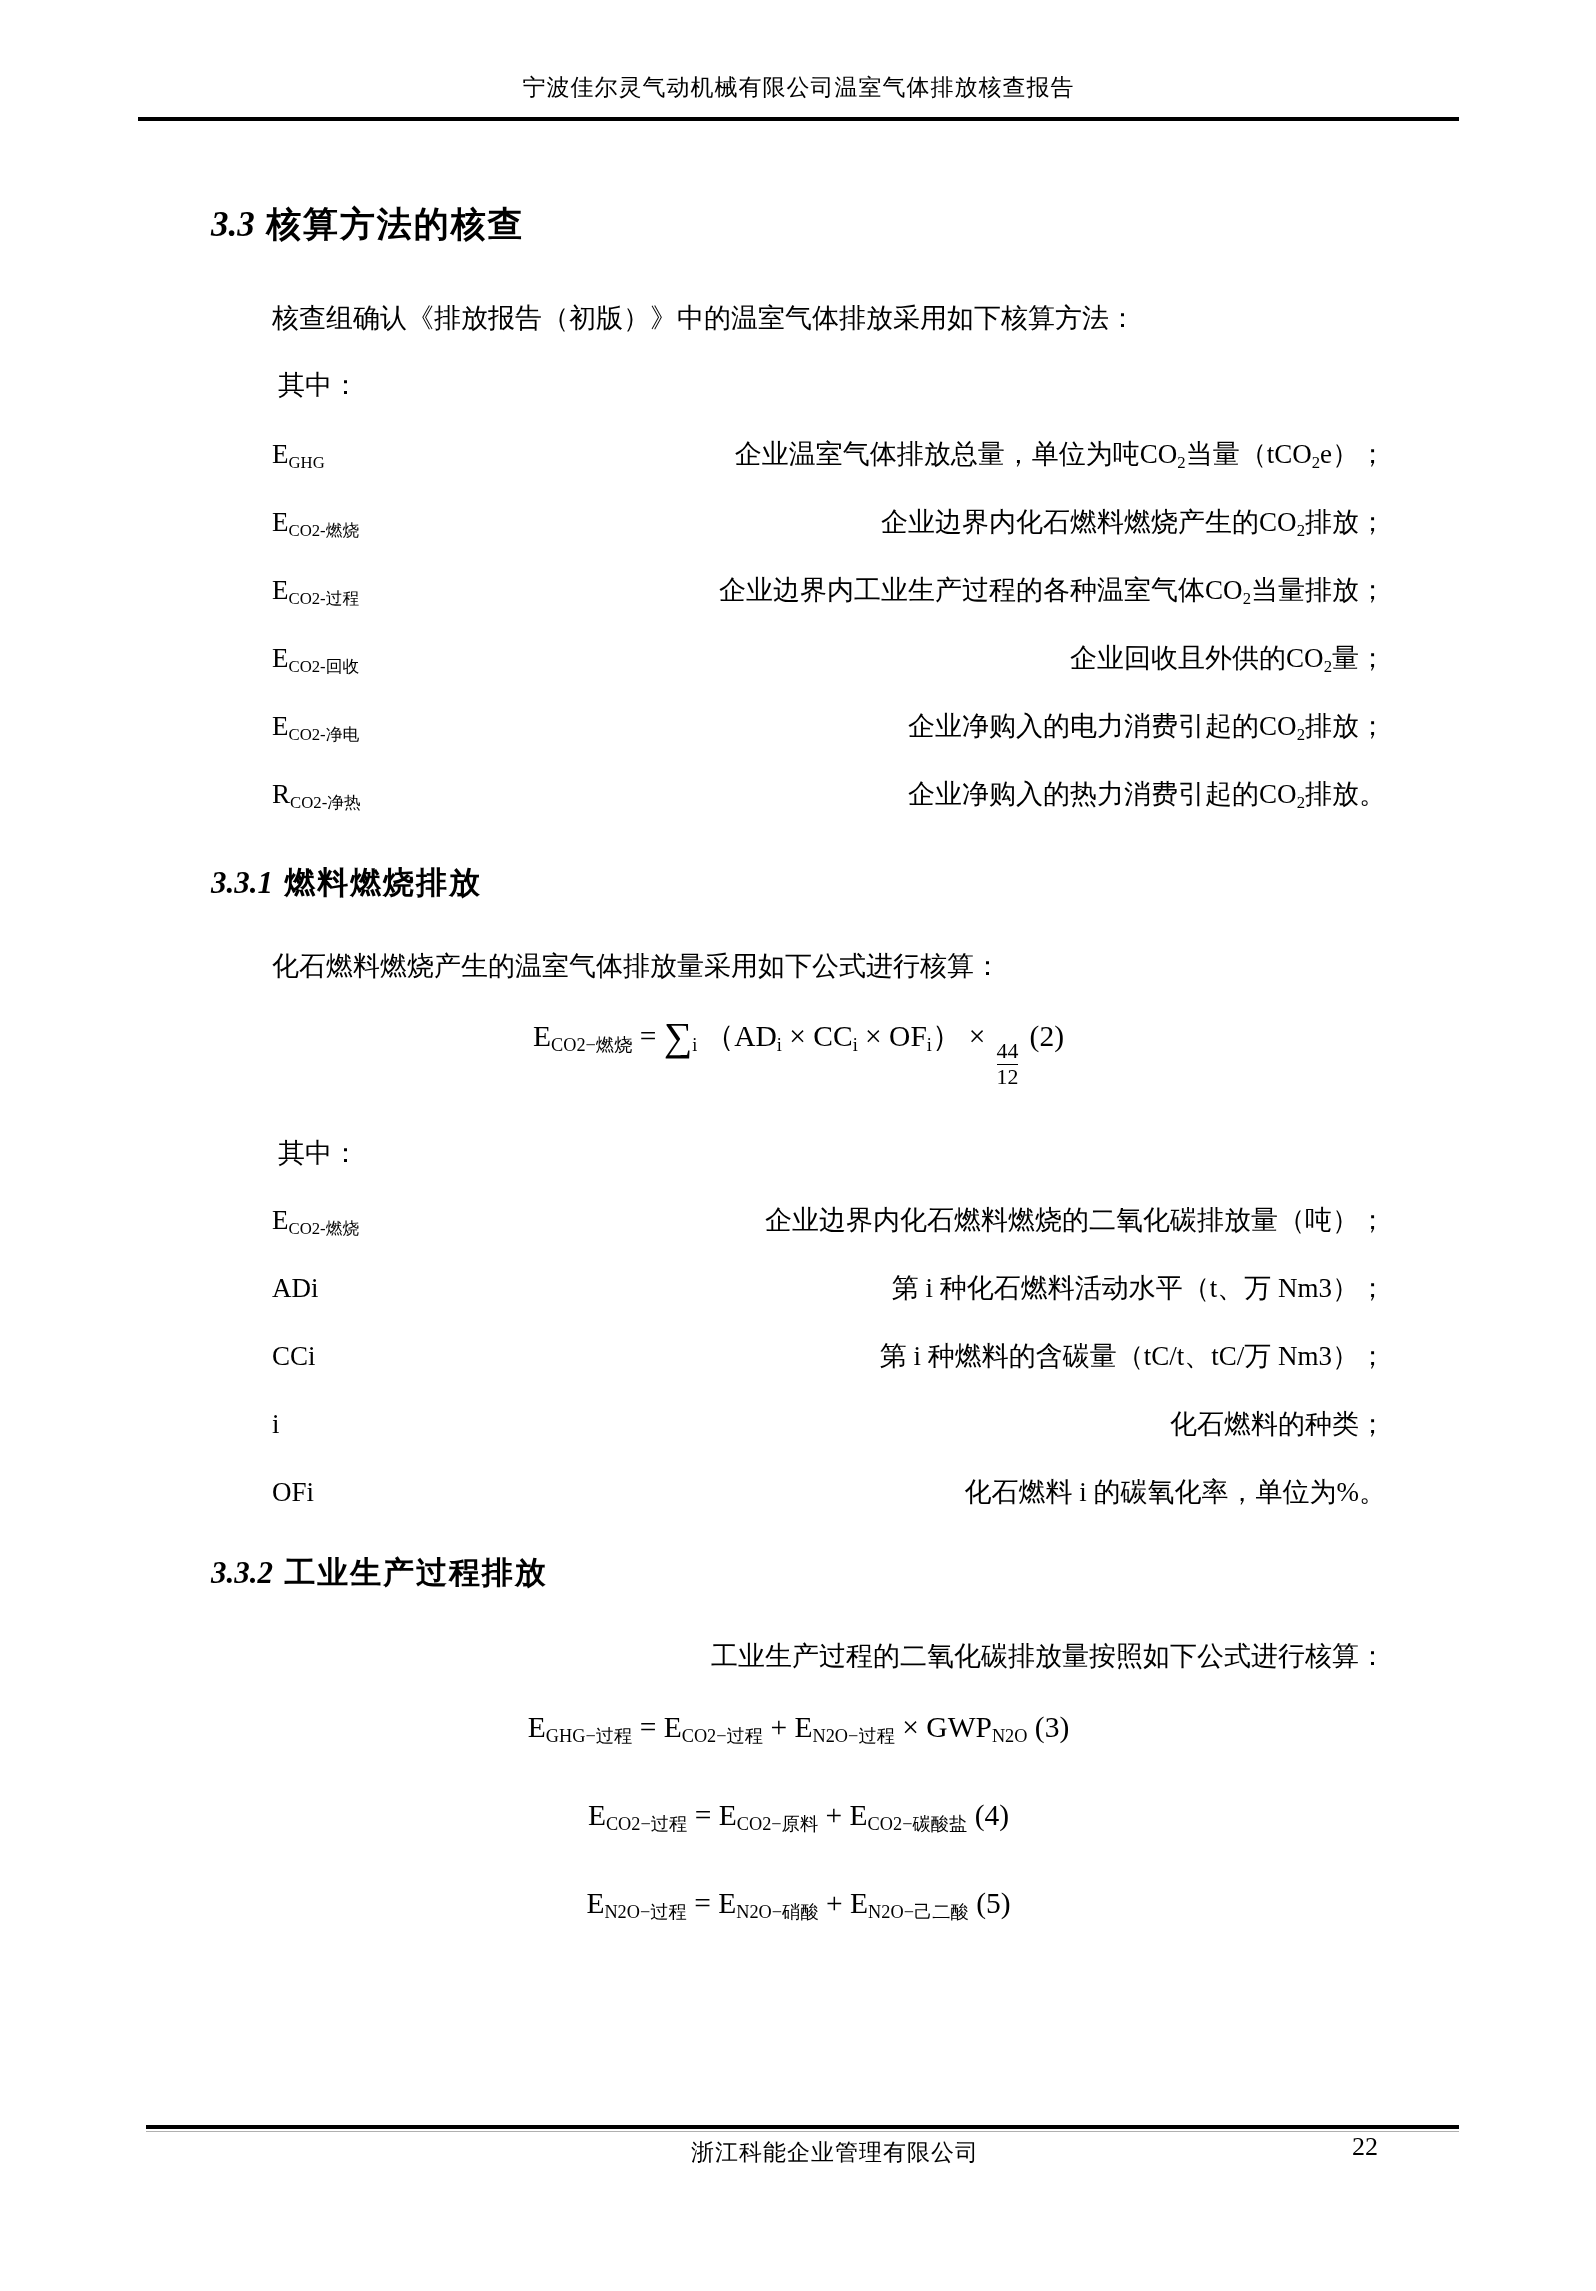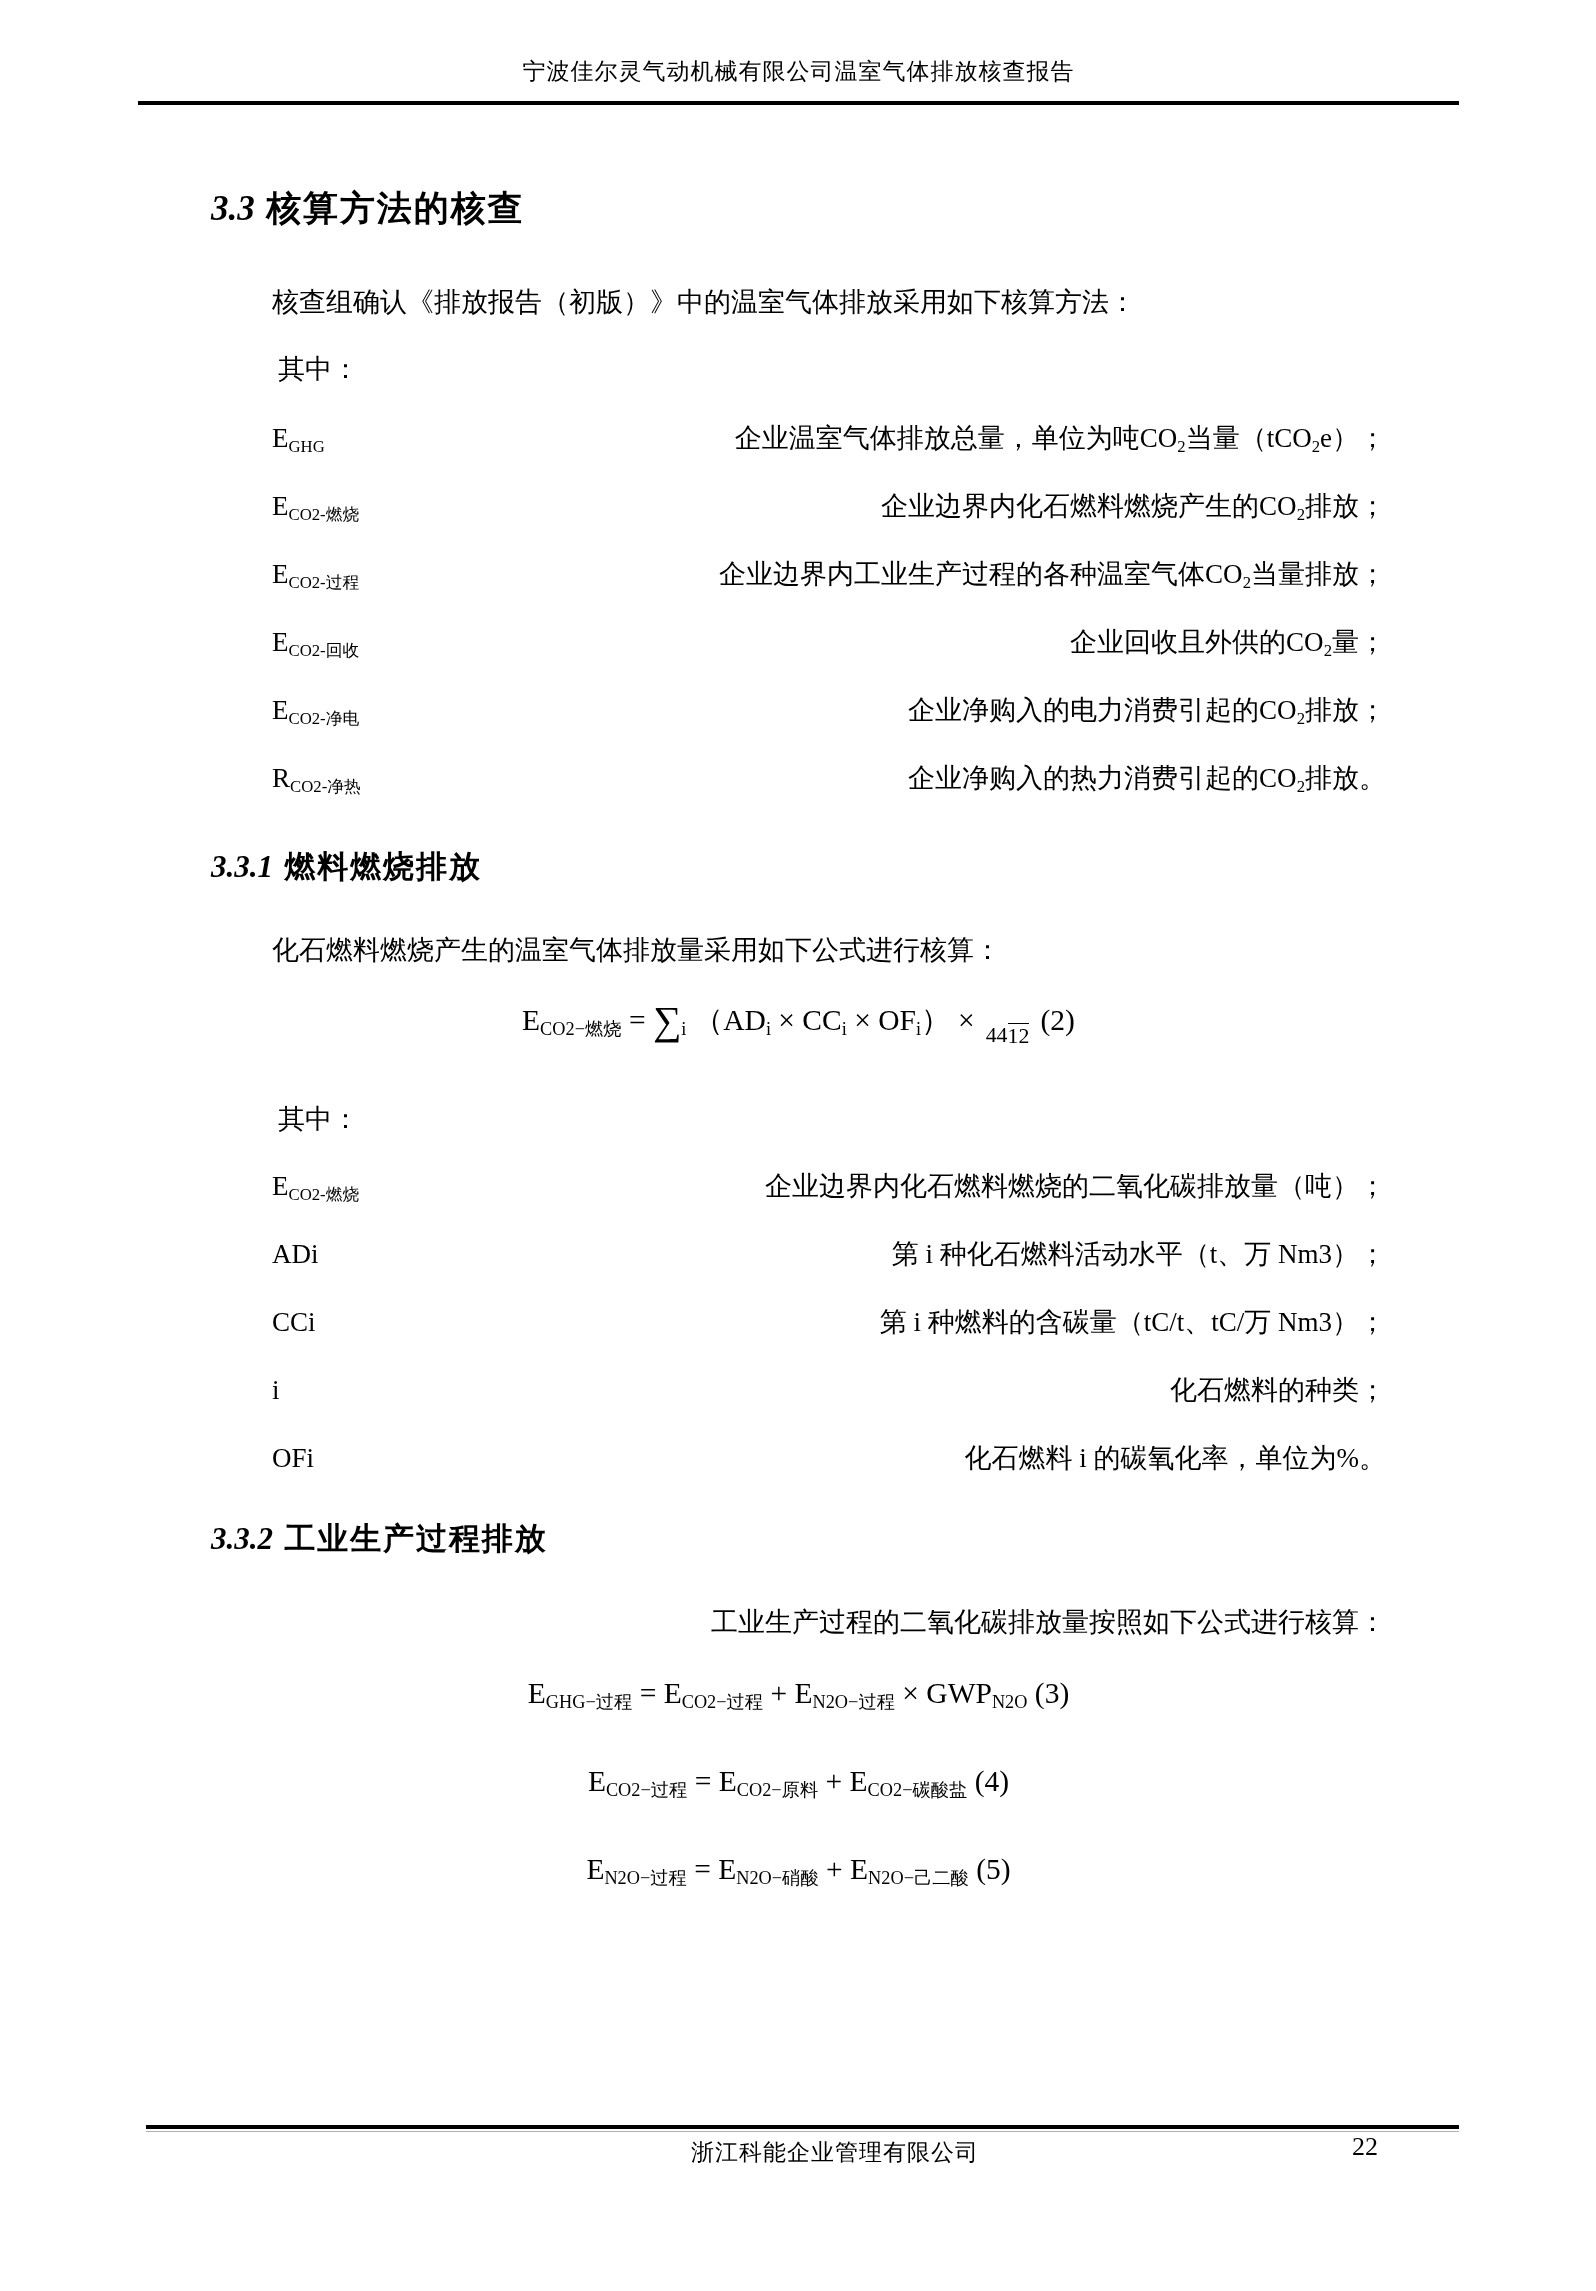--- a/index.html
+++ b/index.html
@@ -4,21 +4,21 @@
 <style>
   html,body{margin:0;padding:0;background:#ffffff;}
   .page{
     position:relative;
     width:1597px;height:2291px;
     background:#ffffff;color:#000;
     font-family:"Liberation Serif","DejaVu Serif",serif;
     overflow:hidden;
   }
   
-  .header{padding-top:56px;}
+  .header{padding-top:72px;}
   .header-title{
     text-align:center;
     font-size:23px;line-height:32px;
     letter-spacing:1px;
   }
   .header-rule{
     margin:13.3px 138px 0 138px;
     height:3.8px;background:#000;
   }
   
@@ -45,21 +45,21 @@
     font-size:29.5px;line-height:57px;
     text-align:center;margin:0;
   }
   .formula.f1{margin-top:19px;}
   .formula.f2{margin-top:15px;line-height:67px;}
   .formula.f3{margin-top:19px;line-height:61px;}
   .formula.f4,.formula.f5{margin-top:27px;line-height:61px;}
   sub{font-size:0.62em;vertical-align:-0.28em;line-height:0;}
   .sigma{font-size:1.35em;vertical-align:-0.10em;}
   .frac{
-    display:inline-flex;
+    display:inline-flex;flex-direction:column;
     font-size:0.74em;line-height:1.12;text-align:center;
     vertical-align:-0.55em;margin:0 3.8px;
   }
   .frac .den{border-top:1.9px solid #000;}
   
   .def-list{margin-top:25px;}
   .def-list.second{margin-top:23px;}
   .def-row{
     display:flex;align-items:baseline;
     margin:0 0 24px 61px;

